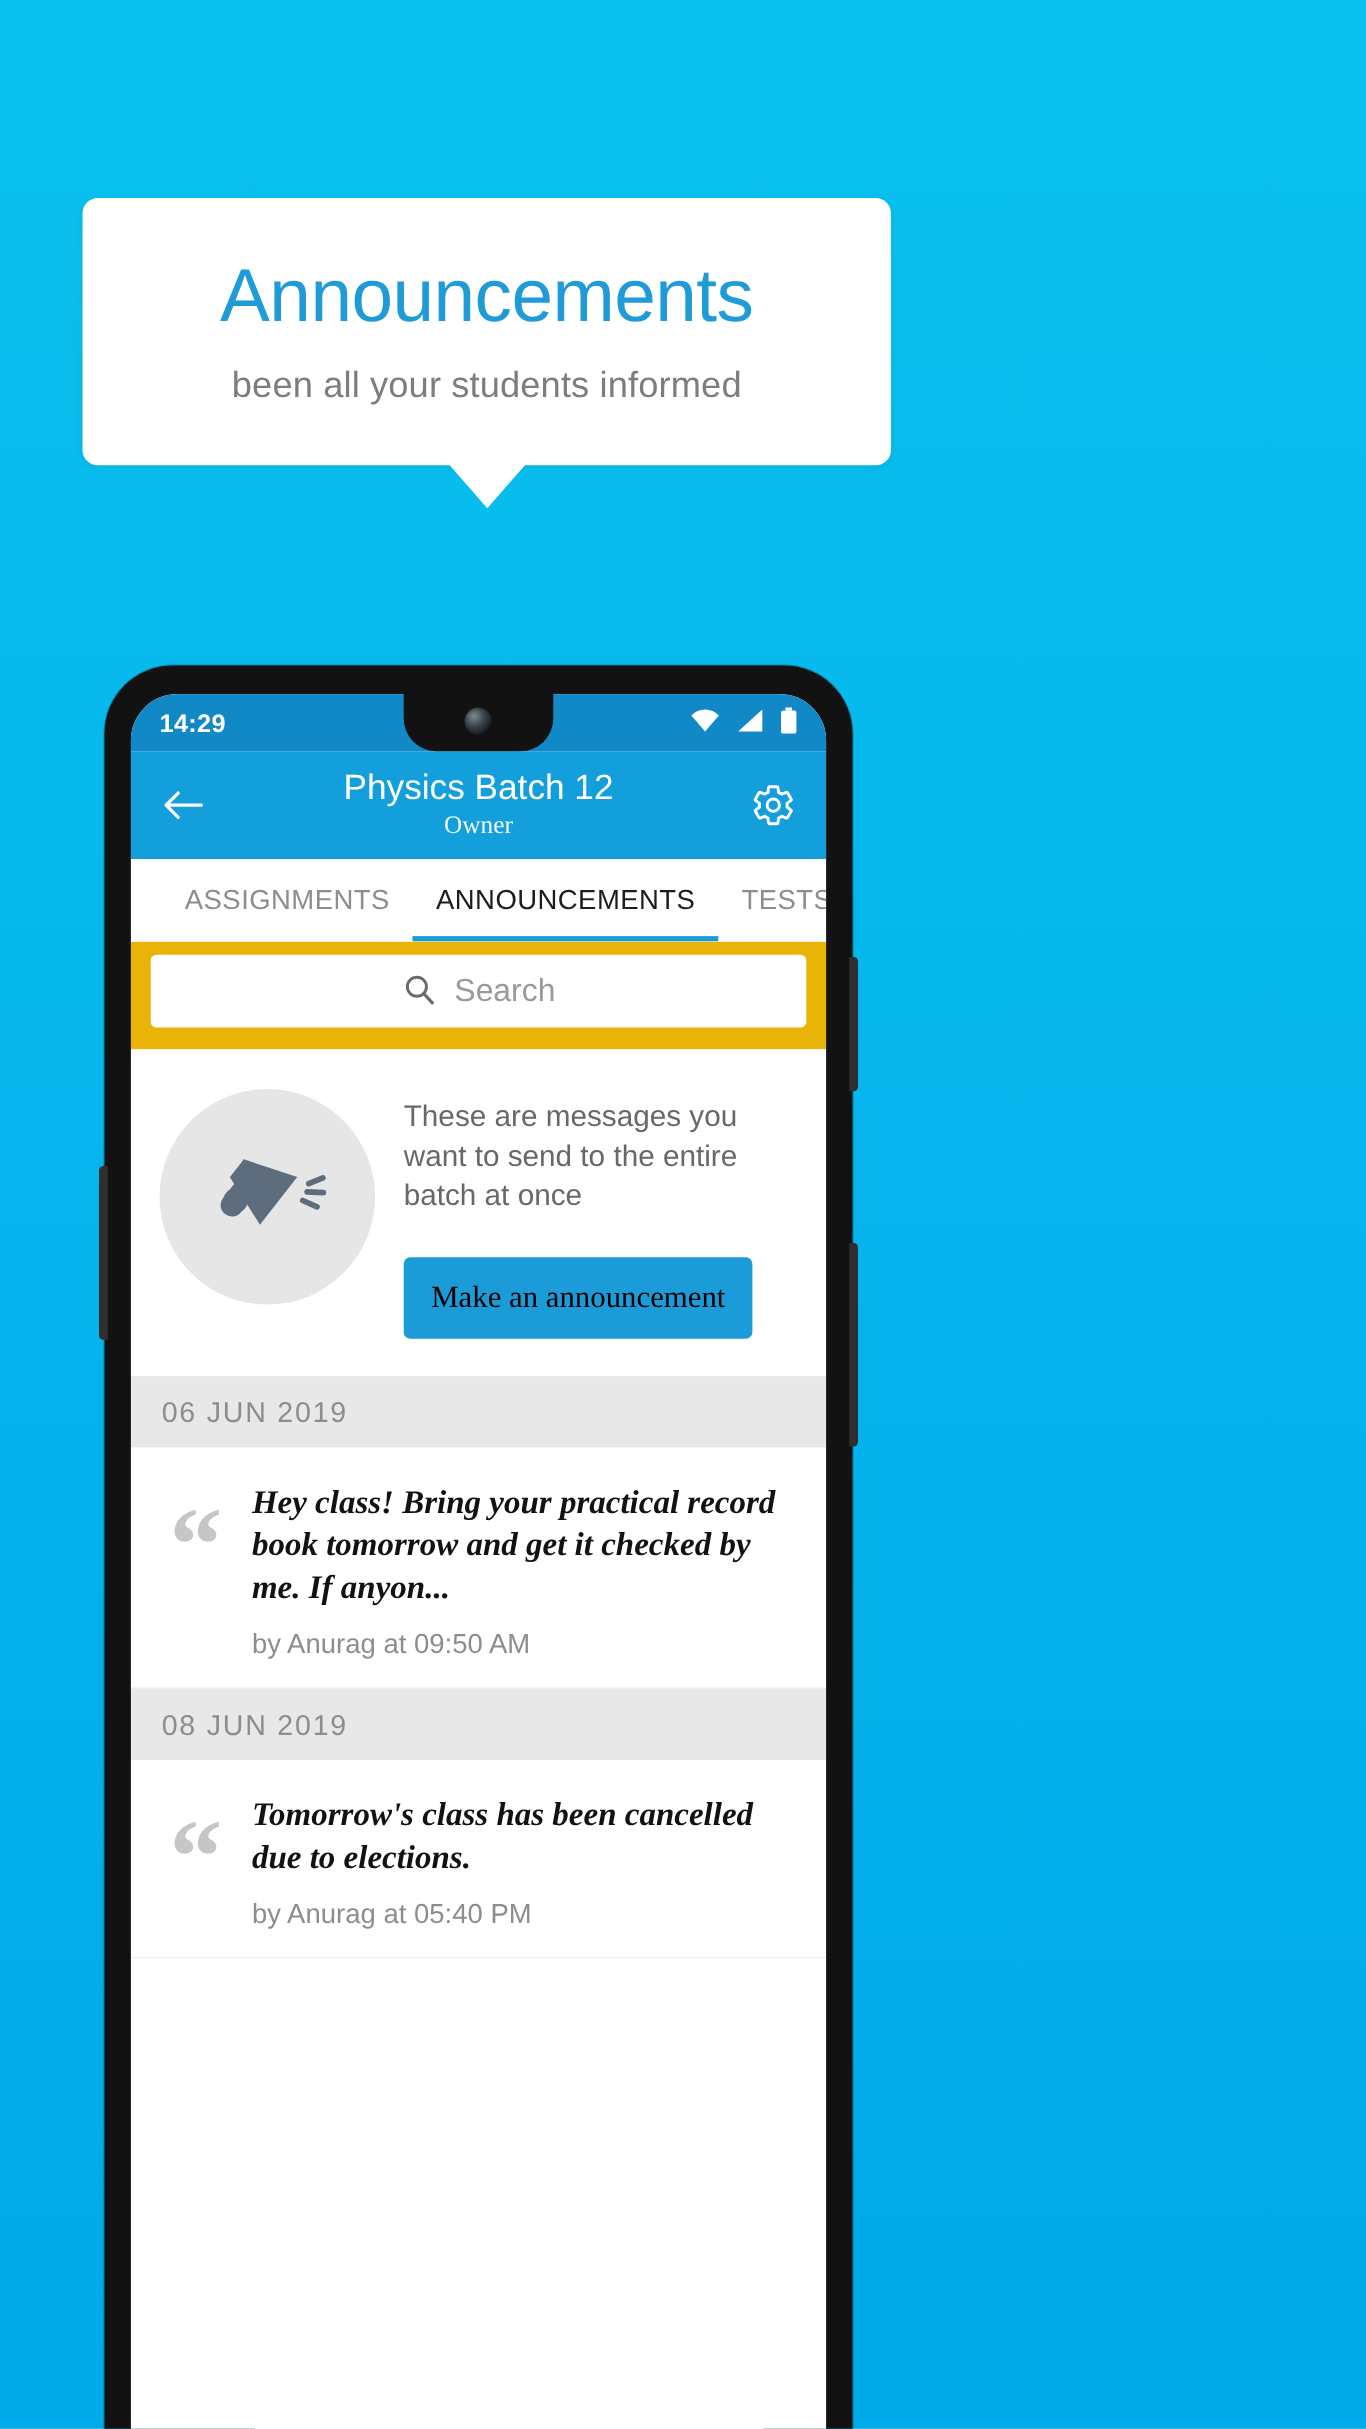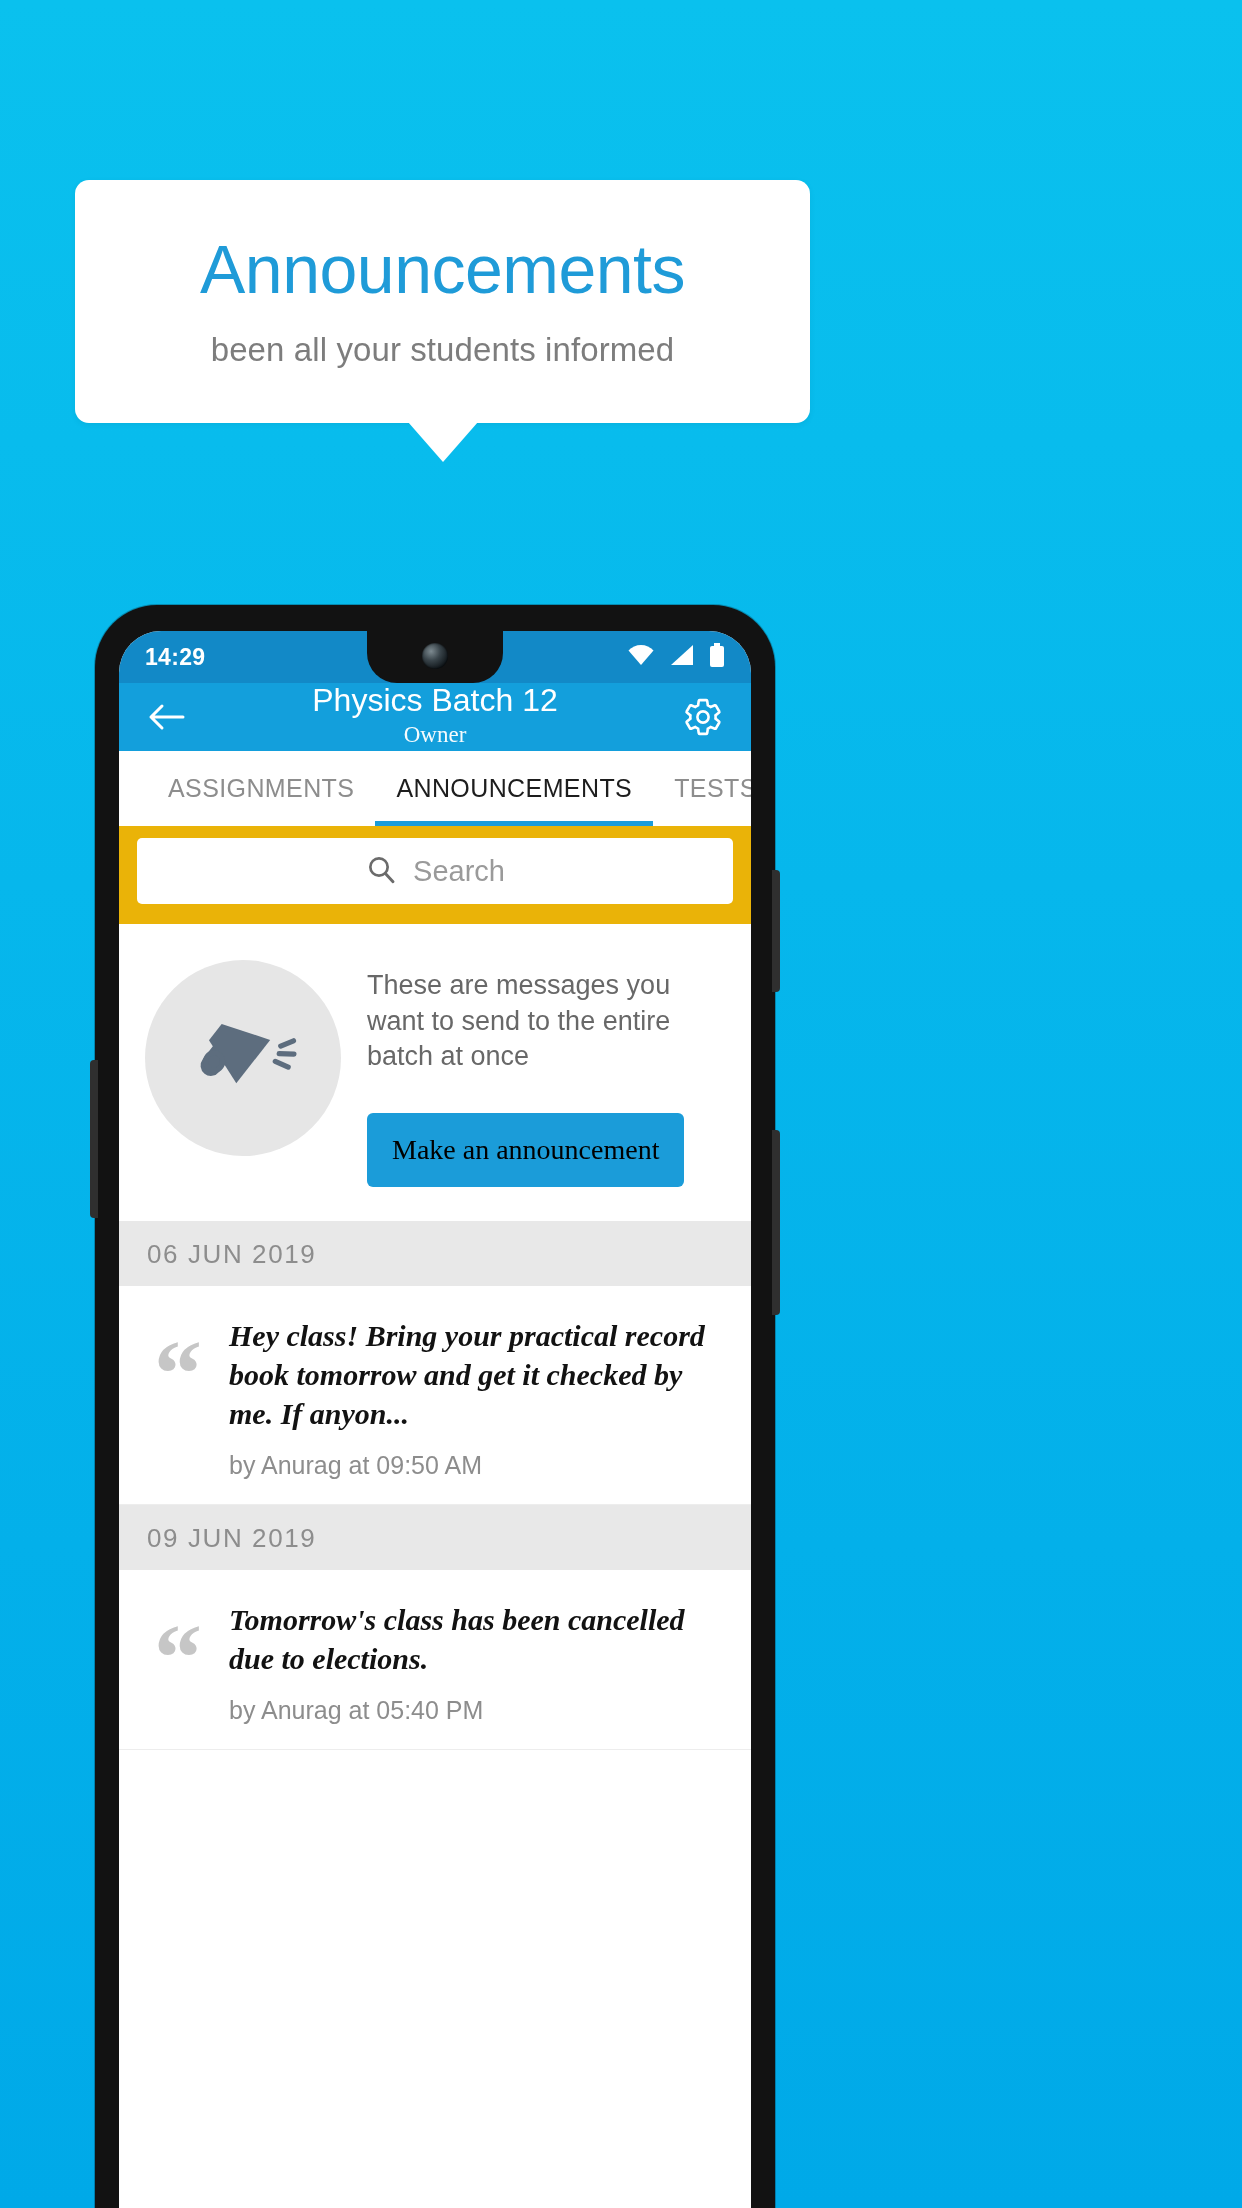--- a/index.html
+++ b/index.html
@@ -105,21 +105,21 @@
     color:#ffffff; font-size:23px; font-weight:700;
     letter-spacing:0.3px;
   }
   .status-icons{
     margin-left:auto; display:flex; align-items:center; gap:14px;
   }
 
   
   .appbar{
     position:relative;
-    height:68px;
+    height:98px;
     background:#139fdc;
     display:flex; align-items:center;
     padding:0 22px;
   }
   .appbar-titles{
     flex:1; text-align:center;
     display:flex; flex-direction:column; align-items:center;
     justify-content:center;
     margin-top:-4px;
   }
@@ -350,21 +350,21 @@
 
     <div class="date-header">06 JUN 2019</div>
     <div class="ann-item">
       <div class="quote-mark">“</div>
       <div class="ann-body">
         <div class="ann-text">Hey class! Bring your practical record book tomorrow and get it checked by me. If anyon...</div>
         <div class="ann-meta">by Anurag at 09:50 AM</div>
       </div>
     </div>
 
-    <div class="date-header">09 JUN 2019</div>
+    <div class="date-header">08 JUN 2019</div>
     <div class="ann-item">
       <div class="quote-mark">“</div>
       <div class="ann-body">
         <div class="ann-text">Tomorrow's class has been cancelled due to elections.</div>
         <div class="ann-meta">by Anurag at 05:40 PM</div>
       </div>
     </div>
 
   </div>
 </div>

